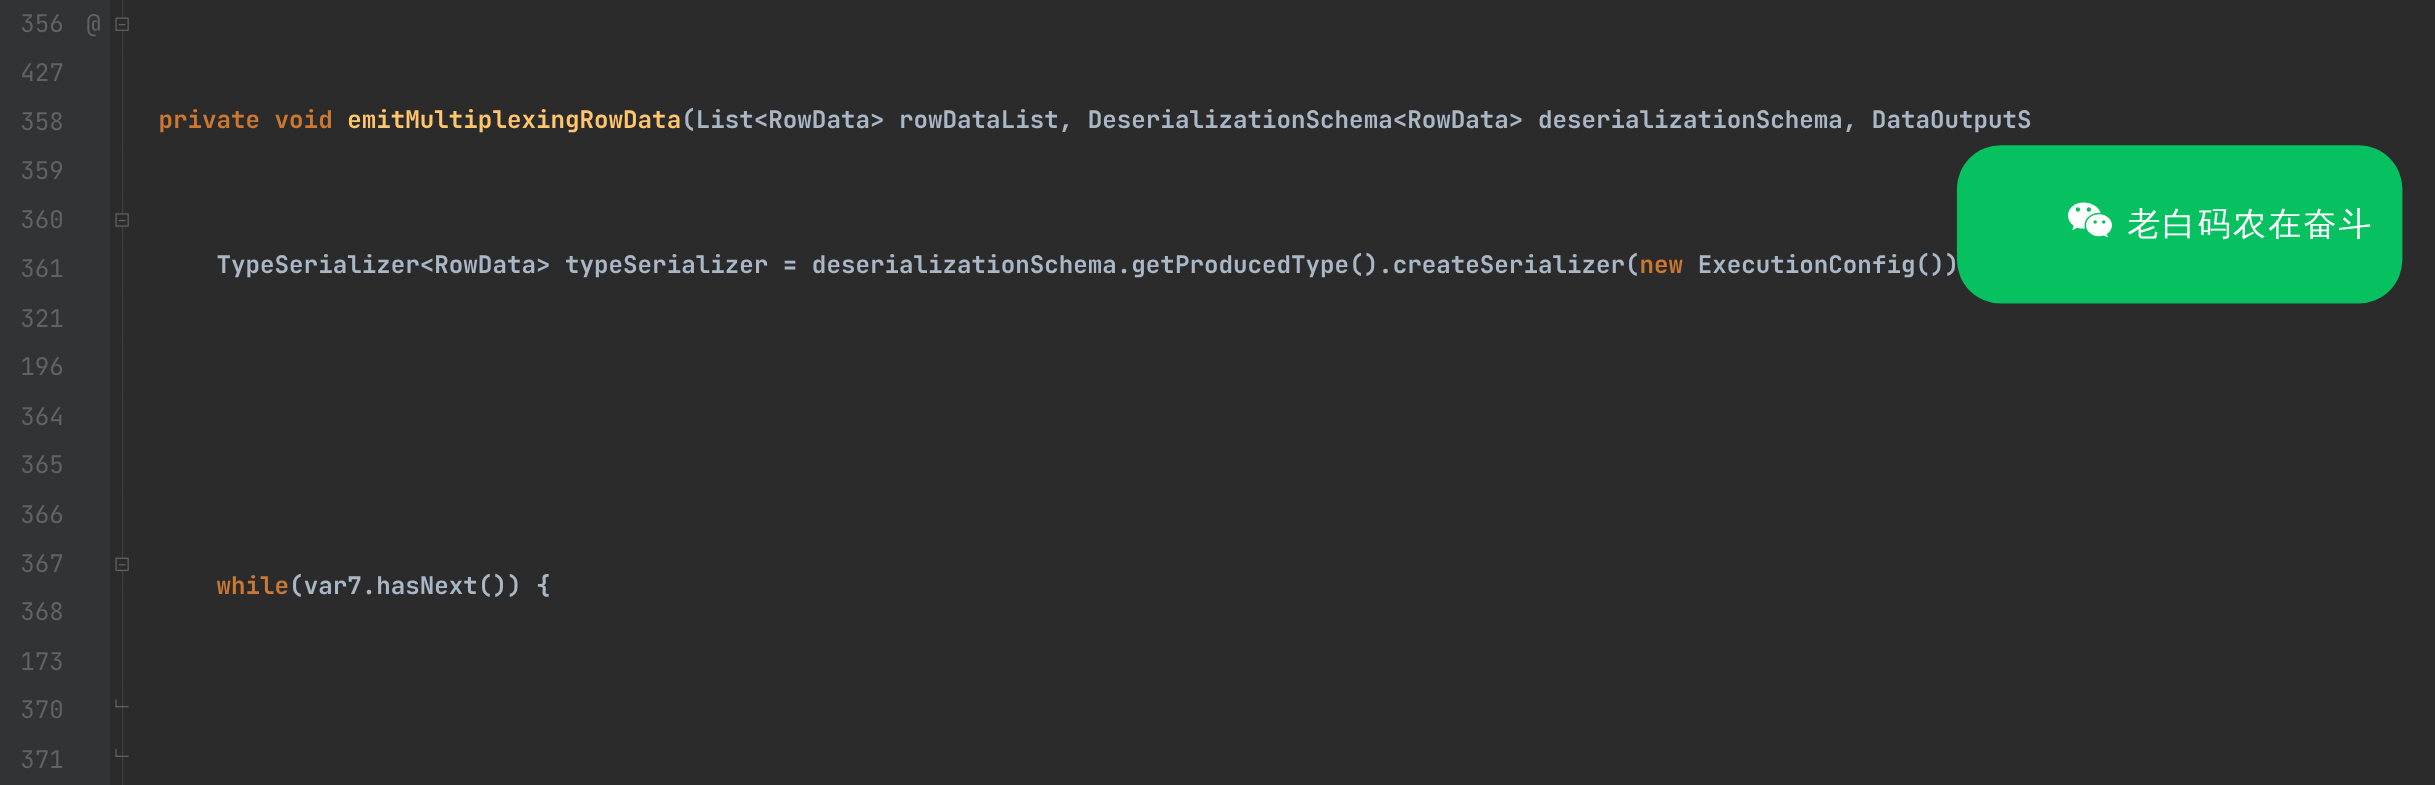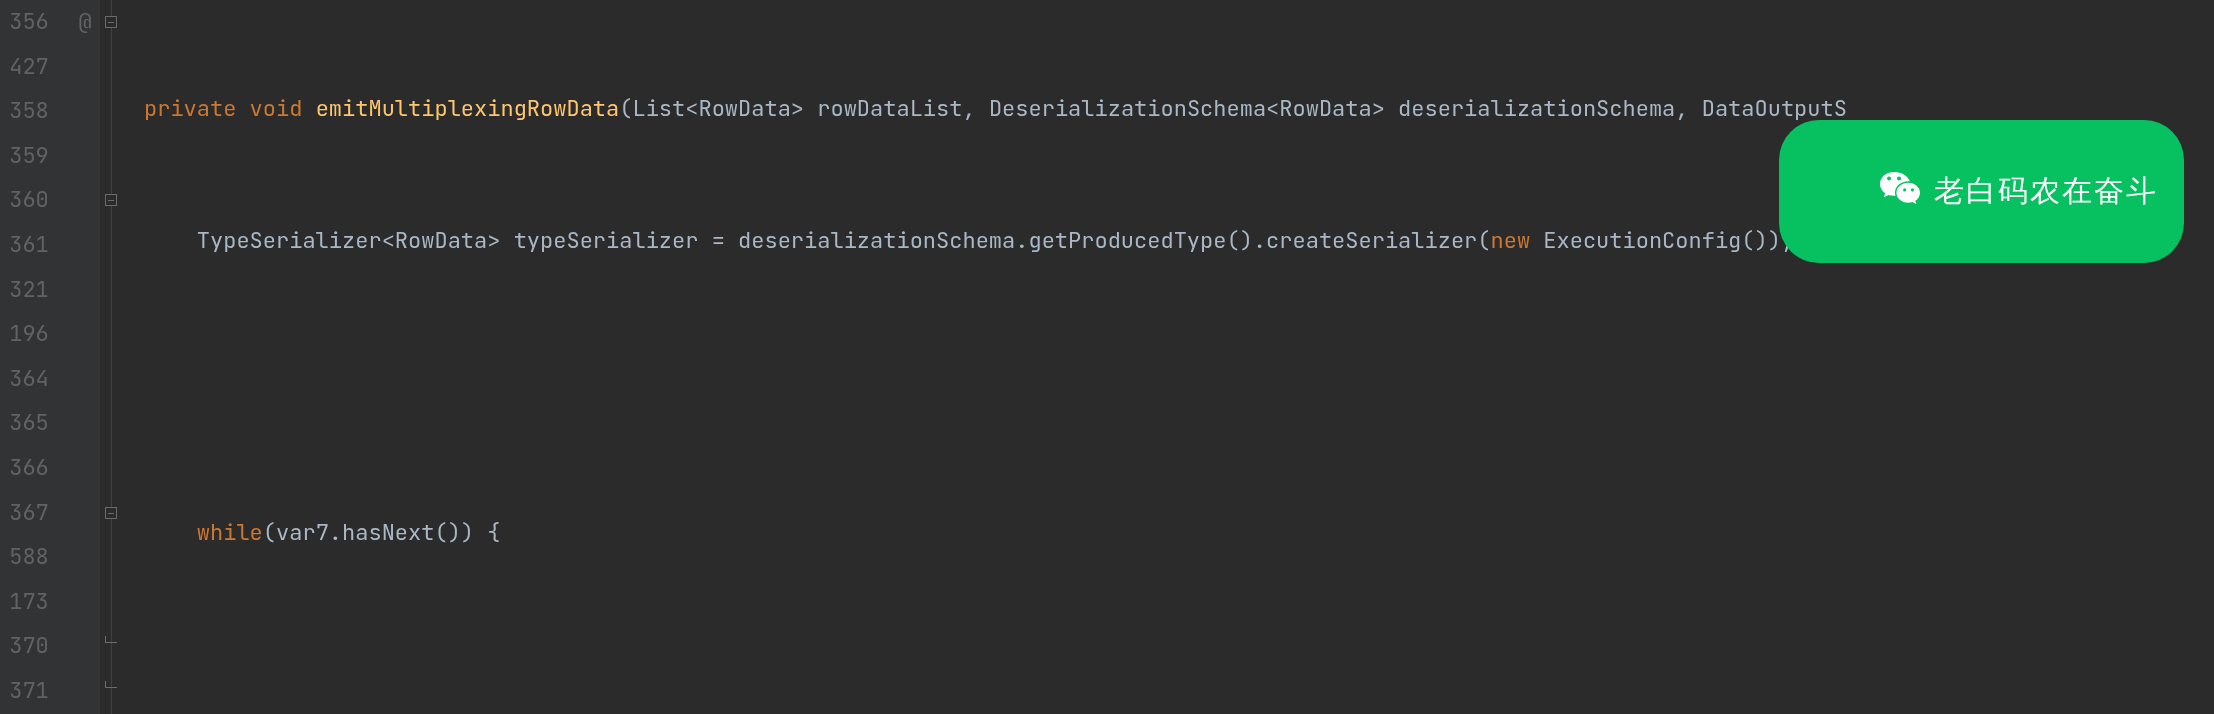--- a/index.html
+++ b/index.html
@@ -1,56 +1,56 @@
 <!DOCTYPE html>
 <html><head>
 <meta charset="utf-8">
 <style>
   * { margin:0; padding:0; box-sizing:border-box; }
   html,body { width:2214px; height:714px; background:#2b2b2b; font-family:"JetBrains Mono","Menlo","Consolas",monospace; font-size:22px; overflow:hidden; }
   .editor { display:flex; height:100%; }
-  .gutter { background:#313335; color:#606366; text-align:center; user-select:none; flex:0 0 70px; padding-right:12px; }
+  .gutter { background:#313335; color:#606366; text-align:right; user-select:none; flex:0 0 70px; padding-right:12px; }
   .gutter .ln { height:44.6px; line-height:44.6px; }
   .ann { flex:0 0 30px; background:#313335; color:#606366; }
   .ann .cell { height:44.6px; line-height:44.6px; text-align:center; }
   .fold { flex:0 0 24px; background:#2b2b2b; position:relative; }
   .fold .cell { height:44.6px; position:relative; }
   .fold .line { position:absolute; left:11px; top:0; bottom:0; width:1px; background:#414141; }
   .fold .knot { position:absolute; left:5px; top:16px; width:12px; height:12px; border:1px solid #6b6b6b; background:#2b2b2b; }
   .fold .knot::after { content:""; position:absolute; left:2px; right:2px; top:5px; height:1px; background:#6b6b6b; }
   .fold .closeb { position:absolute; left:5px; top:18px; width:12px; height:1px; background:#6b6b6b; }
   .fold .closeb::after { content:""; position:absolute; left:0; top:-6px; width:1px; height:7px; background:#6b6b6b; }
   .code { flex:1 1 auto; position:relative; white-space:pre; color:#a9b7c6; }
-  .row { height:44.6px; line-height:44.6px; padding-left:20px; position:relative; }
+  .row { height:44.6px; line-height:44.6px; padding-left:20px; position:relative;font-weight:bold; }
   
   .kw { color:#cc7832; }
   .mname { color:#ffc66d; }
   .p { color:#a9b7c6; }
   
-  .watermark { position:absolute; top:120px; right:30px; background:#07c160; color:#fff; border-radius:40px; padding:10px 26px 10px 14px; display:flex; align-items:center; gap:10px; font-family:"PingFang SC","Microsoft YaHei",sans-serif; font-size:30px; letter-spacing:2px; }
+  .watermark { position:absolute; top:132px; right:30px; background:#07c160; color:#fff; border-radius:40px; padding:10px 26px 10px 14px; display:flex; align-items:center; gap:10px; font-family:"PingFang SC","Microsoft YaHei",sans-serif; font-size:30px; letter-spacing:2px; }
   .watermark svg { width:48px; height:48px; }
 </style>
 </head>
 <body>
 
 <div class="editor">
   <div class="gutter">
     <div class="ln">356</div>
     <div class="ln">427</div>
     <div class="ln">358</div>
     <div class="ln">359</div>
     <div class="ln">360</div>
     <div class="ln">361</div>
     <div class="ln">321</div>
     <div class="ln">196</div>
     <div class="ln">364</div>
     <div class="ln">365</div>
     <div class="ln">366</div>
     <div class="ln">367</div>
-    <div class="ln">588</div>
+    <div class="ln">368</div>
     <div class="ln">173</div>
     <div class="ln">370</div>
     <div class="ln">371</div>
   </div>
 
   <div class="ann">
     <div class="cell">@</div>
   </div>
 
   <div class="fold">

